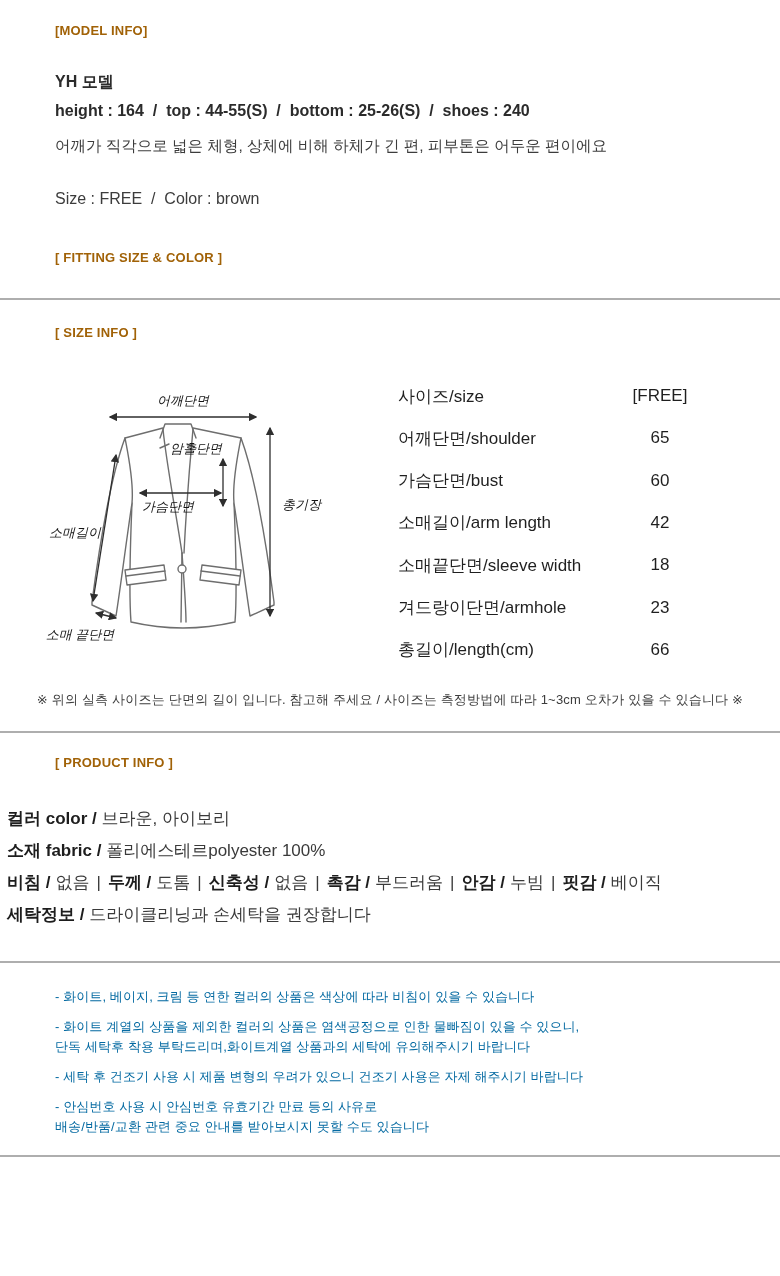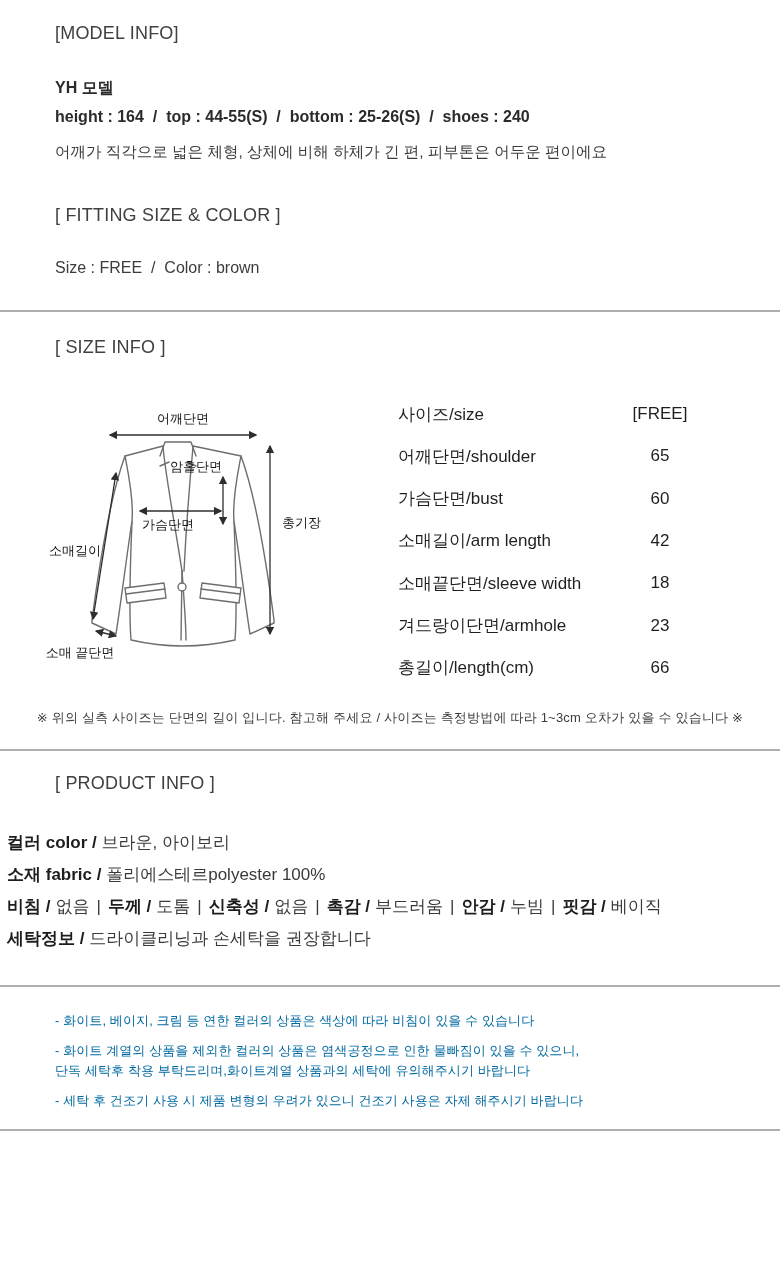--- a/index.html
+++ b/index.html
@@ -7,42 +7,42 @@
   .page {
     position:relative;
     width:780px; height:1276px;
     background:#ffffff;
     font-family:"Liberation Sans","DejaVu Sans",sans-serif;
     color:#333;
     overflow:hidden;
   }
   .pad { padding-left:55px; padding-right:45px; }
   .heading {
-    font-size:18px; font-weight:normal; color:#404040; letter-spacing:0.2px;
+    font-size:13px; font-weight:bold; color:#a16207; letter-spacing:0.2px;
   }
   .prewrap { white-space:pre-wrap; }
 
   
   .model-heading { padding-top:23px; }
   .model-name { margin-top:34px; font-size:16px; font-weight:bold; color:#2b2b2b; }
   .model-meas { margin-top:9px; font-size:16px; font-weight:bold; color:#2b2b2b; }
   .model-desc { margin-top:16px; font-size:15.5px; font-weight:normal; color:#3c3c3c; }
 
   
   .fit-heading { margin-top:42px; }
   .fit-detail { margin-top:33px; font-size:16px; color:#3c3c3c; }
 
   .divider { width:780px; height:2px; background:#aeaeae; }
   .divider-1 { margin-top:33px; }
 
   
   .size-heading { margin-top:25px; }
 
   .size-row { display:flex; margin-top:41px; padding-left:30px; }
-  .diagram-wrap { width:330px; height:290px; flex:0 0 auto; }
+  .diagram-wrap { width:330px; height:290px; flex:0 0 auto;font-style:italic; }
   .size-table { margin-left:38px; margin-top:-6px; border-collapse:collapse; }
   .size-table td { height:36px; vertical-align:middle; font-size:17px; color:#1f1f1f; }
   .size-table td.lbl { width:212px; text-align:left; }
   .size-table td.val { width:100px; text-align:center; }
 
   .size-note { margin-top:20px; text-align:center; font-size:13px; color:#3d3d3d; letter-spacing:0.2px; }
   .divider-2 { margin-top:22px; }
 
   
   .prod-heading { margin-top:22px; }
@@ -68,22 +68,22 @@
 </head>
 <body>
 
 <div class="page">
 
   <div class="pad model-heading heading">[MODEL INFO]</div>
   <div class="pad model-name">YH 모델</div>
   <div class="pad model-meas prewrap">height : 164  /  top : 44-55(S)  /  bottom : 25-26(S)  /  shoes : 240</div>
   <div class="pad model-desc">어깨가 직각으로 넓은 체형, 상체에 비해 하체가 긴 편, 피부톤은 어두운 편이에요</div>
 
+  <div class="pad fit-detail prewrap">Size : FREE  /  Color : brown</div>
   <div class="pad fit-heading heading">[ FITTING SIZE &amp; COLOR ]</div>
-  <div class="pad fit-detail prewrap">Size : FREE  /  Color : brown</div>
 
   <div class="divider divider-1"></div>
 
   <div class="pad size-heading heading">[ SIZE INFO ]</div>
 
   <div class="size-row">
     <div class="diagram-wrap">
       <svg width="330" height="290" viewBox="0 0 330 290">
         <defs>
           <marker id="ah" viewBox="0 0 10 10" refX="8.5" refY="5" markerWidth="6.5" markerHeight="6.5" orient="auto-start-reverse">
@@ -203,17 +203,21 @@
     <div class="notice-p">
       <div class="notice-line">- 화이트, 베이지, 크림 등 연한 컬러의 상품은 색상에 따라 비침이 있을 수 있습니다</div>
     </div>
     <div class="notice-p">
       <div class="notice-line">- 화이트 계열의 상품을 제외한 컬러의 상품은 염색공정으로 인한 물빠짐이 있을 수 있으니,</div>
       <div class="notice-line">단독 세탁후 착용 부탁드리며,화이트계열 상품과의 세탁에 유의해주시기 바랍니다</div>
     </div>
     <div class="notice-p">
       <div class="notice-line">- 세탁 후 건조기 사용 시 제품 변형의 우려가 있으니 건조기 사용은 자제 해주시기 바랍니다</div>
     </div>
+    <div class="notice-p">
+      <div class="notice-line">- 안심번호 사용 시 안심번호 유효기간 만료 등의 사유로</div>
+      <div class="notice-line">배송/반품/교환 관련 중요 안내를 받아보시지 못할 수도 있습니다</div>
+    </div>
   </div>
 
   <div class="divider divider-4"></div>
 
 </div>
 
 </body></html>

